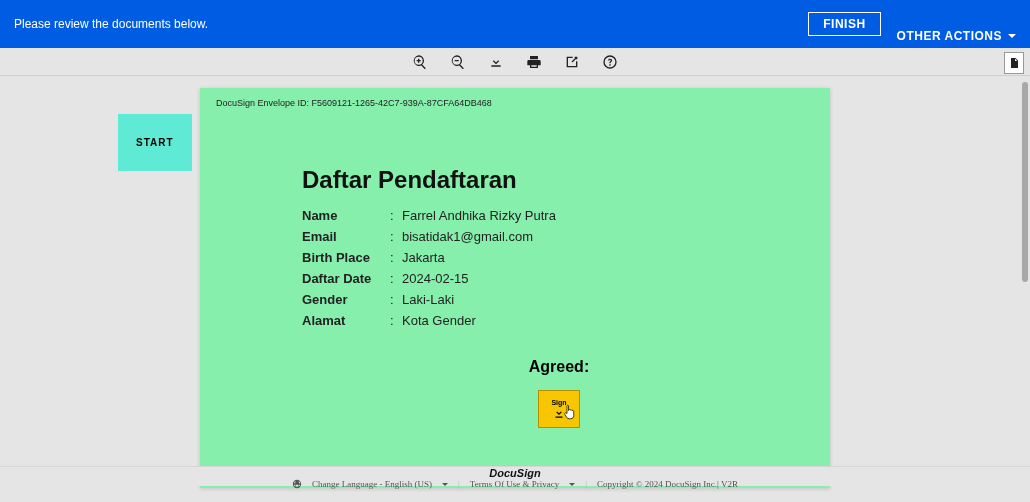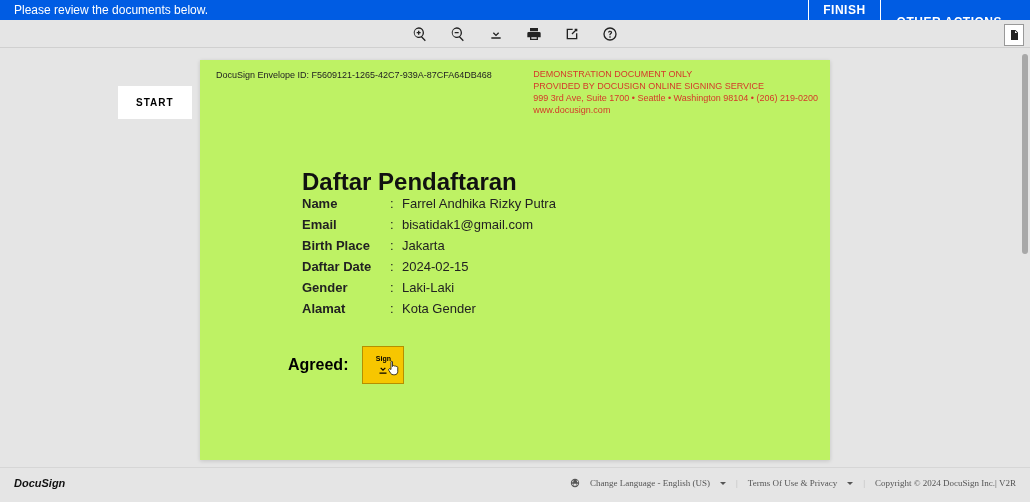--- a/index.html
+++ b/index.html
@@ -27,52 +27,52 @@
     background: #005ce3;
     background: #005ee6;
     background: #0056d6;
     background: #0058e0;
     background: #0058de;
     background: #005fe8;
     background: #005ce6;
     background: #005ce4;
     background: #005ce2;
     display:flex; align-items:center; justify-content:space-between;
-    color:#fff; height:20px; padding:0 14px;
+    color:#fff; height:48px; padding:0 14px;
   }
   .top-bar { background:#005ce3; }
   .top-msg { font-size:12px; }
   .top-right { display:flex; align-items:center; gap:16px; }
   .finish-btn { border:1px solid #fff; color:#fff; background:transparent; padding:4px 14px; font-size:12px; font-weight:bold; letter-spacing:0.5px; cursor:pointer; }
   .other-actions { font-size:12px; font-weight:bold; letter-spacing:0.5px; cursor:pointer; display:flex; align-items:center; gap:6px;margin-top:24px; }
   .caret-down { width:0; height:0; border-left:4px solid transparent; border-right:4px solid transparent; border-top:4px solid #fff; display:inline-block; }
   .toolbar { background:#e5e5e5; height:28px; display:flex; align-items:center; justify-content:center; gap:22px; border-bottom:1px solid #d0d0d0; position:relative; }
   .toolbar .ticon { width:16px; height:16px; color:#222; cursor:pointer; display:flex; align-items:center; justify-content:center; }
   .toolbar .ticon svg { width:16px; height:16px; fill:#222; }
   .doc-thumb-tab { position:absolute; right:6px; top:4px; width:20px; height:22px; background:#fff; border:1px solid #999; cursor:pointer; display:flex; align-items:flex-start; justify-content:center; }
   .doc-thumb-tab svg { width:12px; height:14px; fill:#222; margin-top:3px; }
   .viewer { position:relative; height:420px; overflow:hidden; background:#e5e5e5; }
-  .start-btn { position:absolute; left:118px; top:38px; background:#ffffff; color:#000; font-size:10px; font-weight:bold; letter-spacing:1px; padding:11px 18px; border:none; cursor:pointer; }
-  .page { position:absolute; left:200px; top:12px; width:630px; height:400px; background:#bef264; box-shadow:0 1px 4px rgba(0,0,0,0.15); padding:10px 0 20px 16px; }
+  .start-btn { position:absolute; left:118px; top:38px; background:#5eead4; color:#000; font-size:10px; font-weight:bold; letter-spacing:1px; padding:23px 18px; border:none; cursor:pointer; }
+  .page { position:absolute; left:200px; top:12px; width:630px; height:400px; background:#86efac; box-shadow:0 1px 4px rgba(0,0,0,0.15); padding:10px 0 20px 16px; }
   .env-id { font-size:9px; color:#222; }
   .demo-block { position:absolute; right:12px; top:8px; font-size:9px; color:#d43a2a; line-height:1.35; text-align:left; }
-  .title { font-size:24px; font-weight:bold; color:#111; margin-top:88px; margin-left:86px; }
-  .fields { margin-left:86px; font-size:13px; color:#222; }
+  .title { font-size:24px; font-weight:bold; color:#111; margin-top:58px; margin-left:86px; }
+  .fields { margin-top:14px; margin-left:86px; font-size:13px; color:#222; }
   .frow { display:flex; margin-bottom:6px; }
   .flabel { width:88px; font-weight:bold; }
   .fcolon { width:12px; }
   .fval { }
-  .agreed-row { display:flex; align-items:center; margin-top:30px; margin-left:72px; gap:14px; }
+  .agreed-row { display:flex; align-items:center; margin-top:30px; margin-left:72px; gap:14px;flex-direction:column; }
   .agreed-label { font-size:16px; font-weight:bold; }
   .sign-here { width:42px; height:38px; background:#f7c600; border:1px solid #b58f00; display:flex; flex-direction:column; align-items:center; justify-content:center; cursor:pointer; position:relative; }
   .sign-here .stext { font-size:7px; font-weight:bold; }
   .sign-here svg.arrow { width:14px; height:14px; fill:#000; }
   .sign-here svg.cursor { position:absolute; width:18px; height:18px; left:22px; top:12px; fill:#fff; stroke:#000; stroke-width:1; }
   .scroll-thumb { position:absolute; right:2px; top:6px; width:6px; height:200px; background:#a8a8a8; border-radius:3px; cursor:pointer; }
-  .footer { position:absolute; left:0; right:0; bottom:4px; height:31px; background:#e5e5e5; display:flex; align-items:center; justify-content:space-between; padding:0 14px; font-size:9px; color:#555; border-top:1px solid #d6d6d6; }
+  .footer { position:absolute; left:0; right:0; bottom:16px; height:20px; background:#e5e5e5; display:flex; align-items:center; justify-content:space-between; padding:0 14px; font-size:9px; color:#555; border-top:1px solid #d6d6d6;flex-direction:column; }
   .footer-left { font-weight:bold; color:#111; font-size:11px; font-style:italic; }
   .footer-right { display:flex; align-items:center; gap:10px;font-family:Liberation Serif, serif; }
   .globe { width:10px; height:10px; fill:#555; }
   .small-caret { width:0; height:0; border-left:3px solid transparent; border-right:3px solid transparent; border-top:3px solid #555; display:inline-block; }
   .fsep { color:#bbb; }
 </style>
 </head>
 <body>
 
 <div class="top-bar">
@@ -123,26 +123,20 @@
       </svg>
   </div>
 </div>
 
 <div class="viewer">
   <button class="start-btn">START</button>
 
   <div class="page">
     <div class="env-id">
       <span>DocuSign Envelope ID: </span><span>F5609121-1265-42C7-939A-87CFA64DB468</span>
-    </div>
-    <div class="demo-block">
-      <div>DEMONSTRATION DOCUMENT ONLY</div>
-      <div>PROVIDED BY DOCUSIGN ONLINE SIGNING SERVICE</div>
-      <div>999 3rd Ave, Suite 1700 • Seattle • Washington 98104 • (206) 219-0200</div>
-      <div>www.docusign.com</div>
     </div>
 
     <div class="title">Daftar Pendaftaran</div>
 
     <div class="fields">
       <div class="frow">
           <div class="flabel">Name</div>
           <div class="fcolon">:</div>
           <div class="fval">Farrel Andhika Rizky Putra</div>
         </div>

